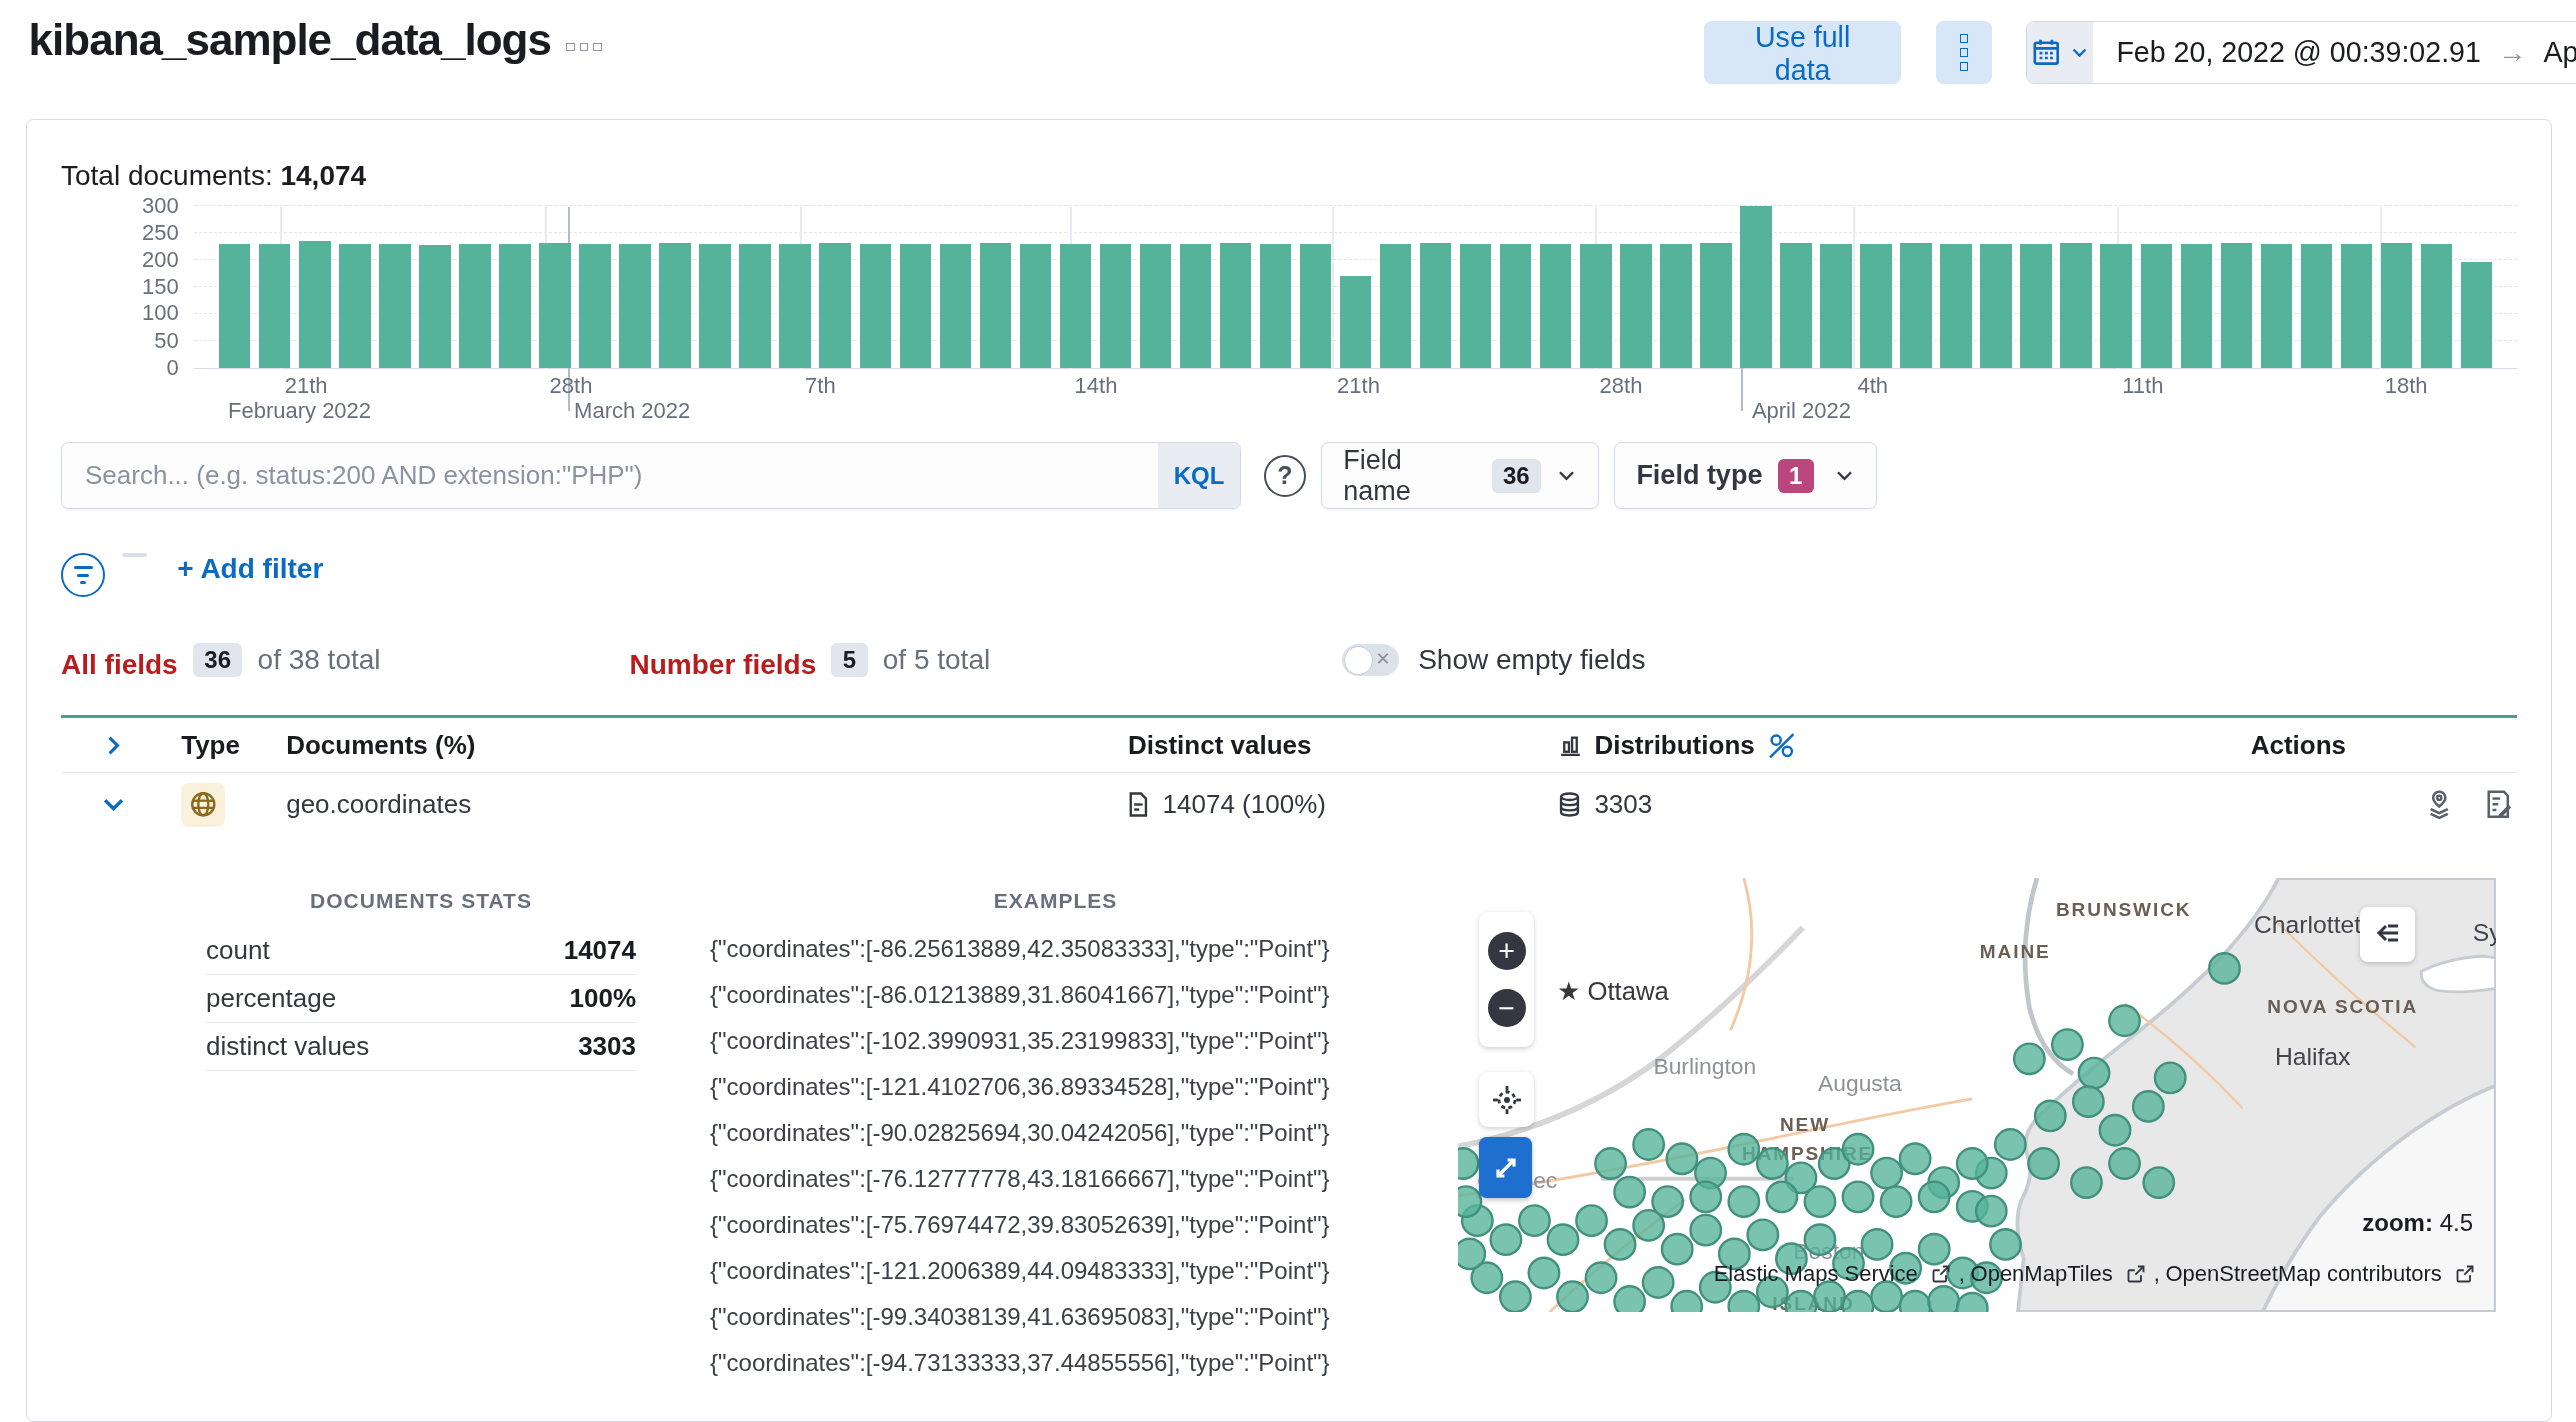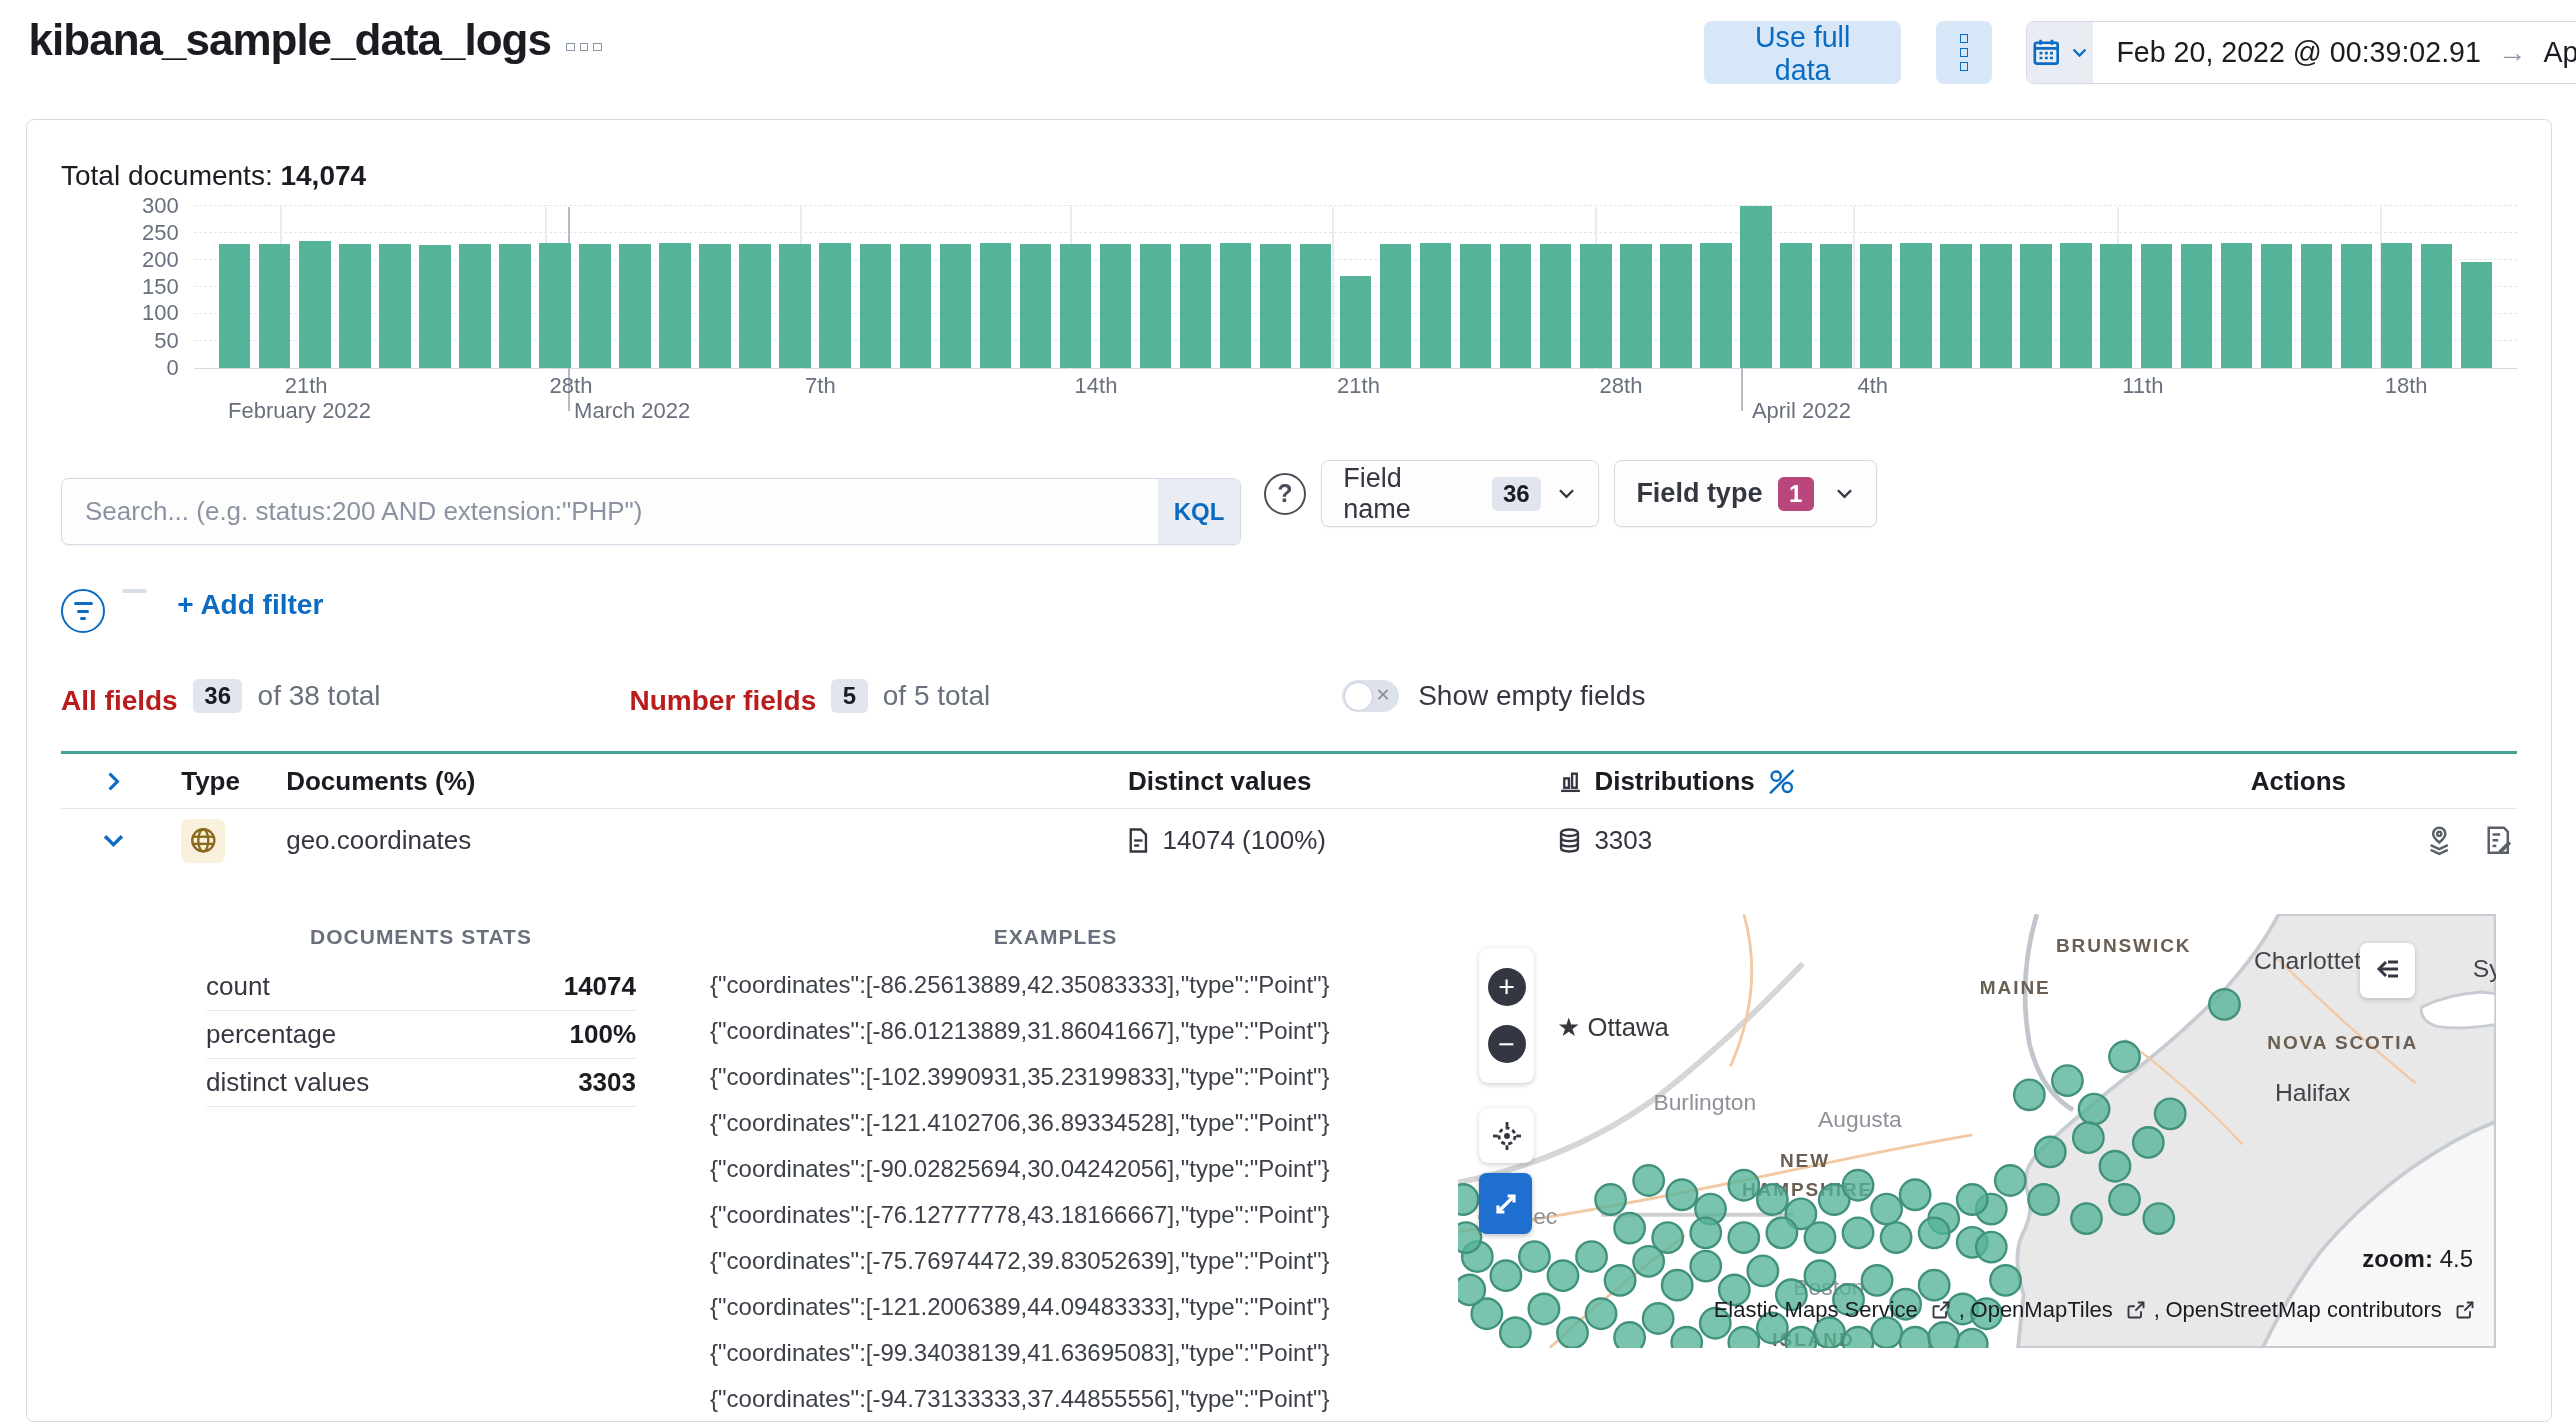--- a/index.html
+++ b/index.html
@@ -42,21 +42,21 @@
   .vgrid{position:absolute;top:0;width:1.9px;height:162px;background:#e8ecf2;}
   .vmonth{position:absolute;top:0;width:1.9px;height:204px;background:#b4bbc6;}
   #bars{position:absolute;left:0;right:0;bottom:0;top:0;display:flex;align-items:flex-end;gap:8.6px;padding:0 25px;}
   .bar{flex:1;background:var(--green);}
   .xaxis{margin-left:133px;position:relative;height:50px;}
   .xtick{position:absolute;top:3.8px;margin-left:4.8px;font-size:22px;color:var(--grey);white-space:nowrap;}
   .xmonth{position:absolute;top:28.6px;margin-left:3.8px;font-size:22px;color:var(--grey);white-space:nowrap;}
   
   .search-row{display:flex;align-items:center;margin-top:23px;}
   .search-box{width:1180px;height:67px;border:1px solid var(--border);border-radius:7.6px;display:flex;align-items:center;
-    overflow:hidden;background:#fdfdfe;box-shadow:0 1px 1.9px rgba(152,162,179,.15);margin-top:36px;}
+    overflow:hidden;background:#fdfdfe;box-shadow:0 1px 1.9px rgba(152,162,179,.15);}
   .search-box input{flex:1;border:none;outline:none;font-size:26px;padding:0 23px;font-family:inherit;color:var(--text);background:transparent;}
   .search-box input::placeholder{color:#8b93a2;}
   .kql{width:82px;height:100%;background:#e9edf3;color:var(--blue);font-weight:700;font-size:24px;
     display:flex;align-items:center;justify-content:center;cursor:pointer;}
   .select-all{width:590px;height:67px;margin-left:48px;border:1px solid var(--border);border-radius:7.6px;background:#fdfdfe;
     display:flex;align-items:center;justify-content:space-between;padding:0 25px;font-size:27px;cursor:pointer;
     box-shadow:0 1px 1.9px rgba(152,162,179,.15);}
   .help-btn{width:42px;height:42px;margin-left:23px;border-radius:50%;border:2.4px solid #4a4f57;color:#4a4f57;
     display:flex;align-items:center;justify-content:center;font-size:25px;font-weight:700;cursor:pointer;background:#fff;}
   .dd-btn{height:67px;margin-left:15.2px;border:1px solid var(--border);border-radius:7.6px;background:#fdfdfe;

